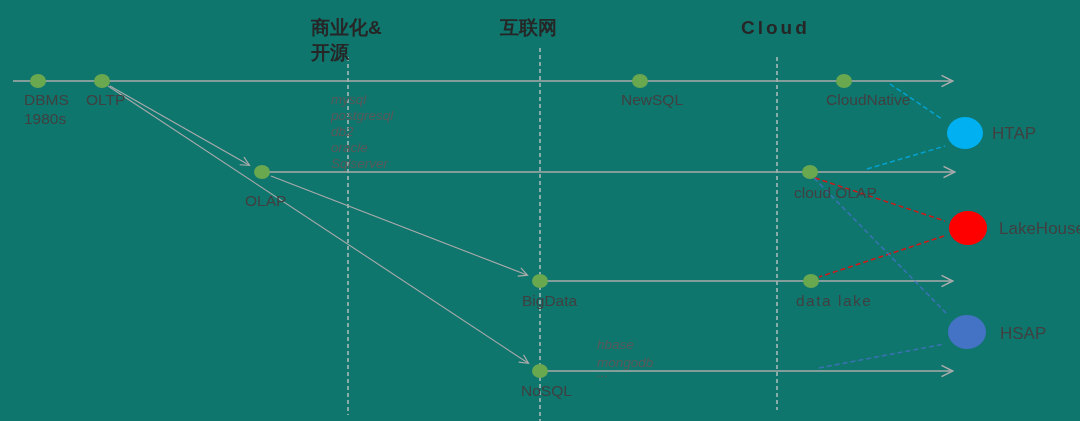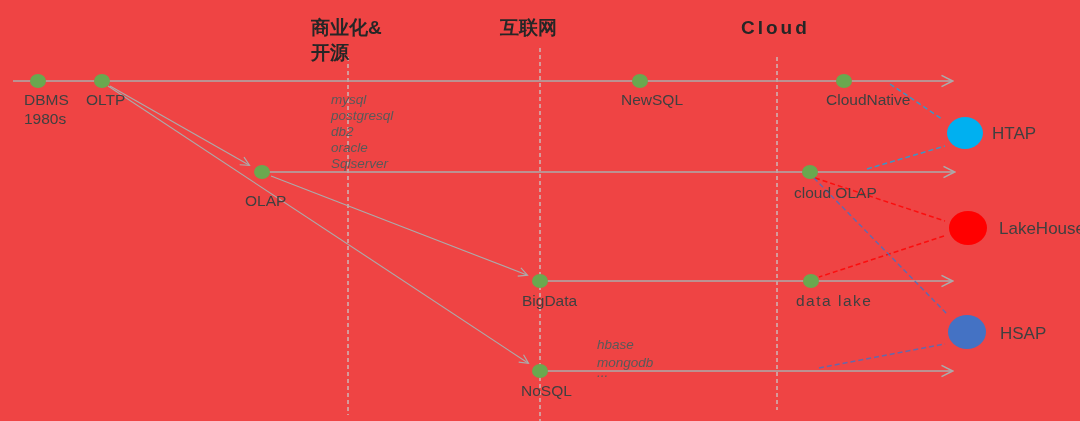--- a/index.html
+++ b/index.html
@@ -1,20 +1,20 @@
 <!DOCTYPE html>
 <html><head>
 <meta charset="utf-8">
 <style>
   html, body { margin: 0; padding: 0; background: #ffffff; }
   .canvas {
     position: relative;
     width: 1080px;
     height: 421px;
-    background: #ef4444;
+    background: #0f766e;
     font-family: "Liberation Sans", sans-serif;
     overflow: hidden;
   }
   svg text { font-family: "Liberation Sans", sans-serif; }
   .timeline   { stroke: #ABABAB; stroke-width: 1.4; fill: none; }
   .diag       { stroke: #ABABAB; stroke-width: 1.1; fill: none; }
   .divider    { stroke: #C9C9C9; stroke-width: 1.3; stroke-dasharray: 4 3; fill: none; }
   .conn       { stroke-width: 1.5; stroke-dasharray: 5 3; fill: none; }
   .lbl        { font-size: 15.5px; fill: #404040; }
   .ex         { font-size: 13.5px; font-style: italic; fill: #595959; }

